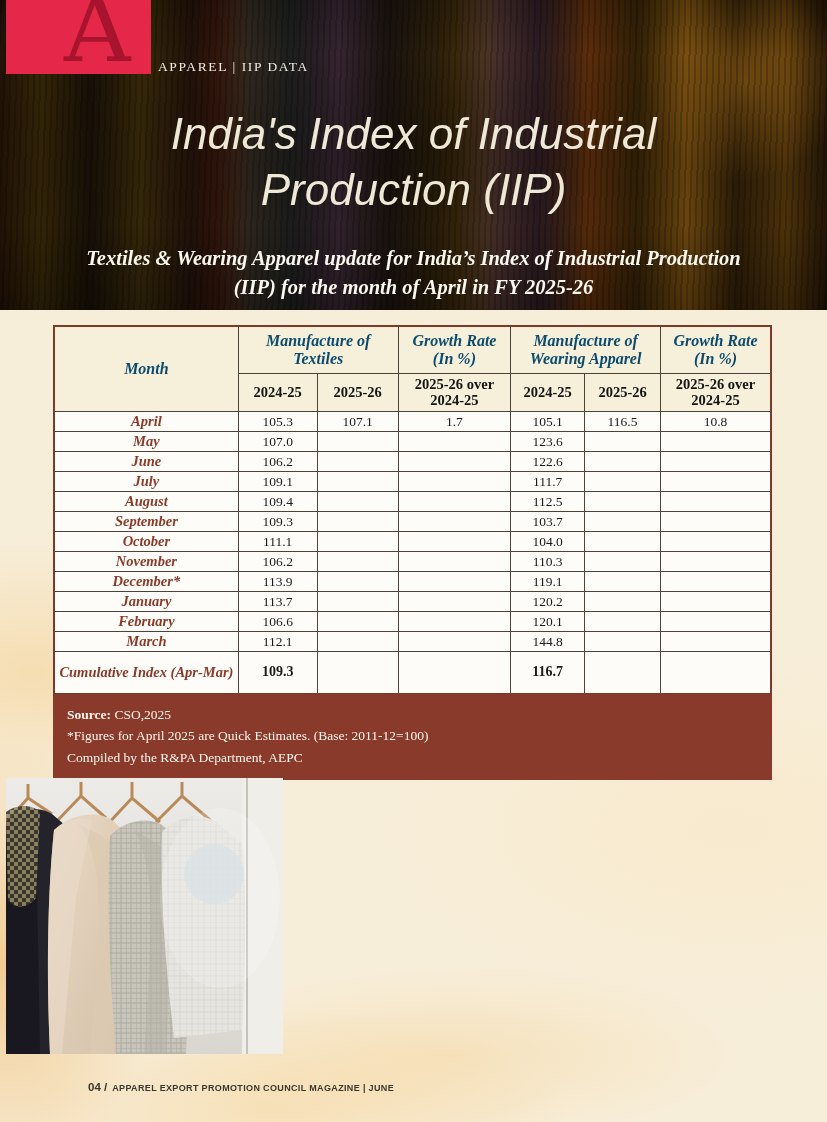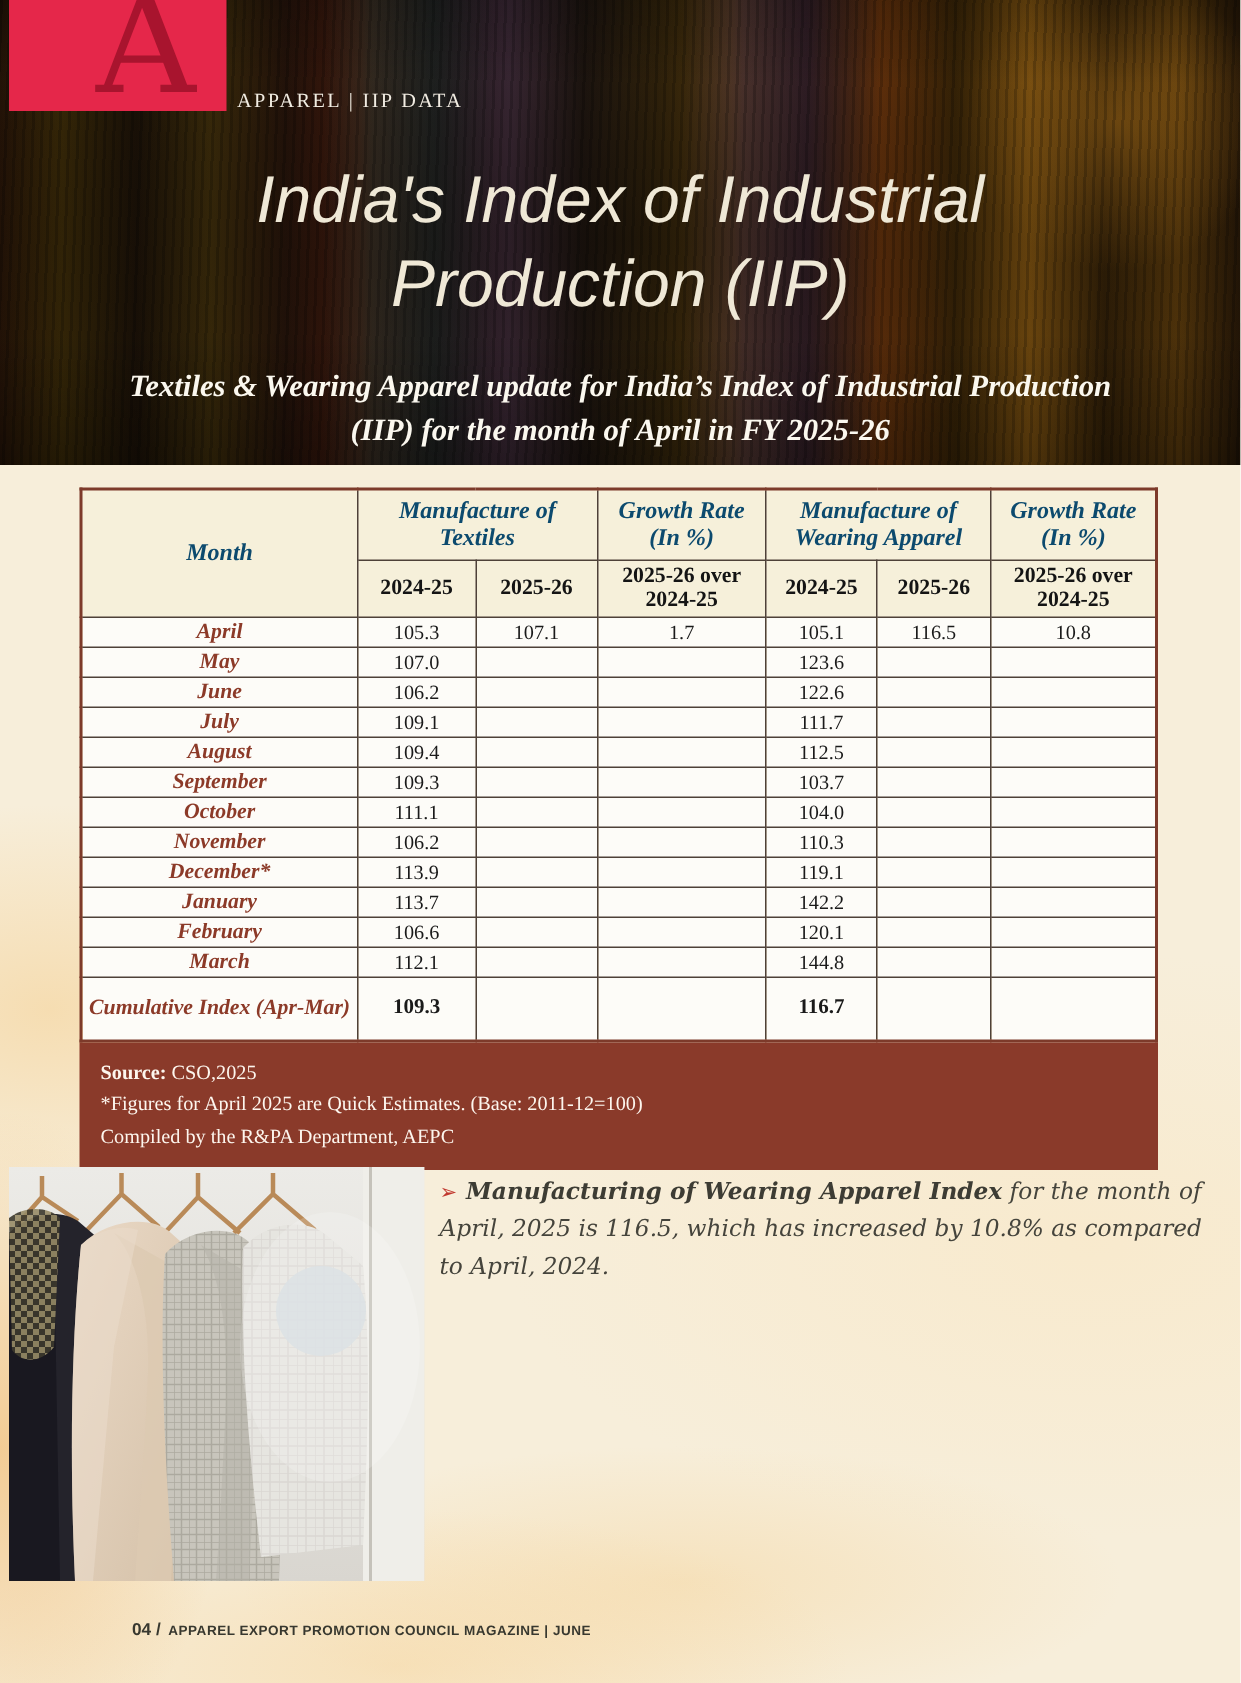--- a/index.html
+++ b/index.html
@@ -226,21 +226,21 @@
     <td class="val"></td>
     <td class="val">119.1</td>
     <td class="val"></td>
     <td class="val"></td>
   </tr>
           <tr>
     <td class="month">January</td>
     <td class="val">113.7</td>
     <td class="val"></td>
     <td class="val"></td>
-    <td class="val">142.2</td>
+    <td class="val">120.2</td>
     <td class="val"></td>
     <td class="val"></td>
   </tr>
           <tr>
     <td class="month">February</td>
     <td class="val">106.6</td>
     <td class="val"></td>
     <td class="val"></td>
     <td class="val">120.1</td>
     <td class="val"></td>
@@ -324,23 +324,20 @@
       <path d="M128 52 C140 70 148 110 144 170 C142 212 140 248 138 276 L160 276 C164 200 166 130 158 70 Z" fill="#b4b1a8" opacity=".5"></path>
 
       <path d="M156 54 C172 36 200 34 212 46 L236 66 C242 130 238 200 236 252 L168 260 C160 190 154 120 156 54 Z" fill="url(#check2)"></path>
       <circle cx="208" cy="96" r="30" fill="#c2ccd2" opacity=".85"></circle>
       <path d="M156 54 C172 36 200 34 212 46 L236 66 C242 130 238 200 236 252 L168 260 C160 190 154 120 156 54 Z" fill="#ffffff" opacity=".30"></path>
       <ellipse cx="214" cy="120" rx="60" ry="90" fill="#ffffff" opacity=".18"></ellipse>
     </svg>
   </div>
 
   <div class="bullets">
-      <div class="bullet">
-    <span class="arrow">➢</span><span class="b-bold">Manufacturing of Wearing Apparel Index</span><span class="b-text"> for the month of April, 2025 is 116.5, which has increased by 10.8% as compared to April, 2024.</span>
-  </div>
     </div>
 
   <div class="footer">
     <span class="footer-num">04 /</span>
     <span class="footer-text">APPAREL EXPORT PROMOTION COUNCIL MAGAZINE | JUNE</span>
   </div>
 
 </div>
 
 </body></html>

